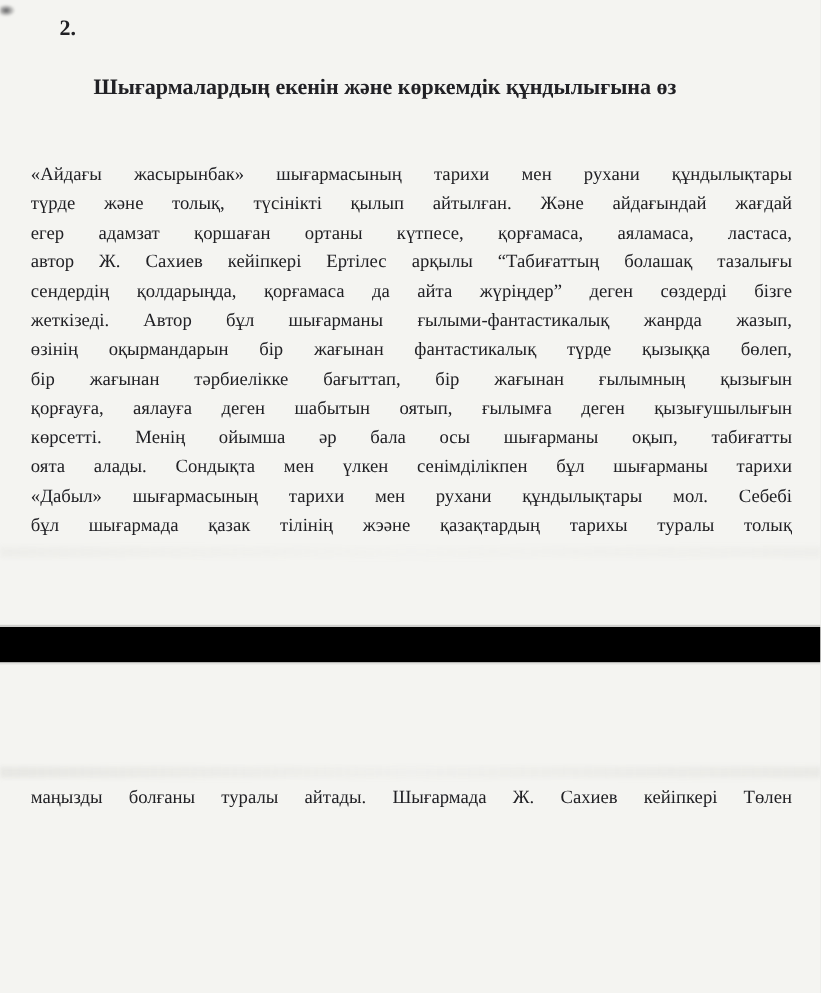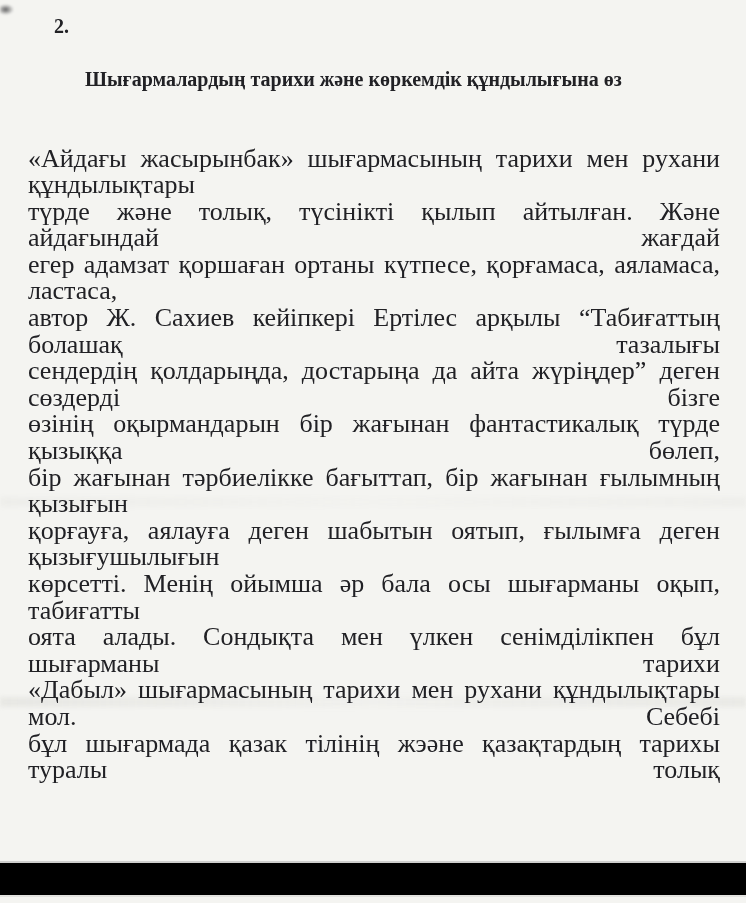--- a/index.html
+++ b/index.html
@@ -23,21 +23,21 @@
     font-size: 20px;
     line-height: 26.5px;
     white-space: pre-wrap;
   }
   .h-num { width: 31px; flex: 0 0 31px; }
   .h-text { flex: 1; }
 
   
   .block {
     padding: 0 26px 0 28px;
-    font-size: 26px;
+    font-size: 17px;
   }
   .b1 { margin-top: 0px; }
   .b1 .tline { line-height: 26.6px; }
   .b2 .tline { line-height: 26.5px; }
   .tline {
     text-align: justify;
     text-align-last: justify;
     overflow: hidden;
   }
   .tline.noj { text-align-last: left; }
@@ -71,30 +71,31 @@
 
 <div class="page">
 
   <div class="smudge-top"></div>
   <div class="band band-b"></div>
   <div class="band band-a"></div>
 
   <div class="heading ink">
     <div class="h-num">2.</div>
     <div class="h-text">
-      <div>Шығармалардың тарихи және көркемдік құндылығына өз</div>
+      <div>Шығармалардың екенін және көркемдік құндылығына өз</div>
     </div>
   </div>
 
   <div class="block b1 ink">
     <div class="tline">«Айдағы жасырынбак» шығармасының тарихи мен рухани құндылықтары</div>
     <div class="tline">түрде және толық, түсінікті қылып айтылған. Және айдағындай жағдай</div>
     <div class="tline">егер адамзат қоршаған ортаны күтпесе, қорғамаса, аяламаса, ластаса,</div>
     <div class="tline">автор Ж. Сахиев кейіпкері Ертілес арқылы “Табиғаттың болашақ тазалығы</div>
-    <div class="tline">сендердің қолдарыңда, достарыңа да айта жүріңдер” деген сөздерді бізге</div>
+    <div class="tline">сендердің қолдарыңда, қорғамаса да айта жүріңдер” деген сөздерді бізге</div>
+    <div class="tline">жеткізеді. Автор бұл шығарманы ғылыми-фантастикалық жанрда жазып,</div>
     <div class="tline">өзінің оқырмандарын бір жағынан фантастикалық түрде қызыққа бөлеп,</div>
     <div class="tline">бір жағынан тәрбиелікке бағыттап, бір жағынан ғылымның қызығын</div>
     <div class="tline">қорғауға, аялауға деген шабытын оятып, ғылымға деген қызығушылығын</div>
     <div class="tline">көрсетті. Менің ойымша әр бала осы шығарманы оқып, табиғатты</div>
     <div class="tline">оята алады. Сондықта мен үлкен сенімділікпен бұл шығарманы тарихи</div>
     <div class="tline">«Дабыл» шығармасының тарихи мен рухани құндылықтары мол. Себебі</div>
     <div class="tline">бұл шығармада қазак тілінің жэәне қазақтардың тарихы туралы толық</div>
   </div>
 
   <div class="s1"></div>

